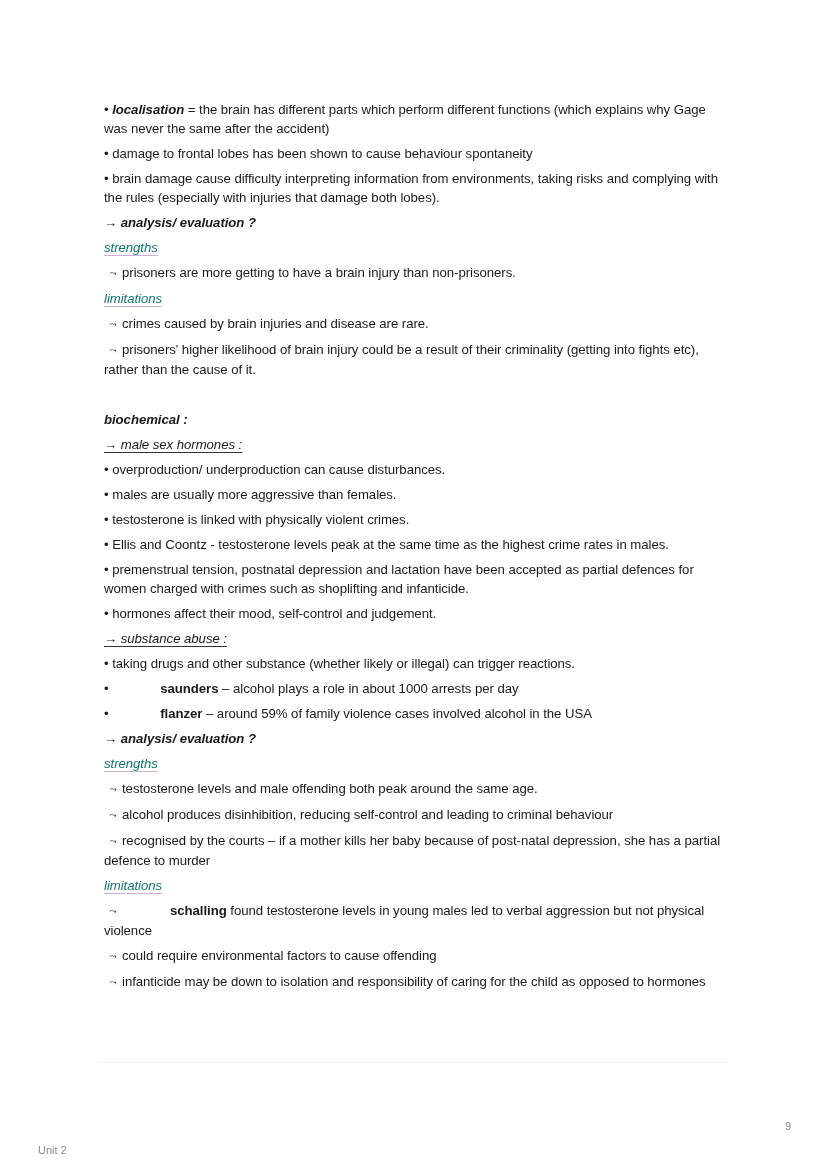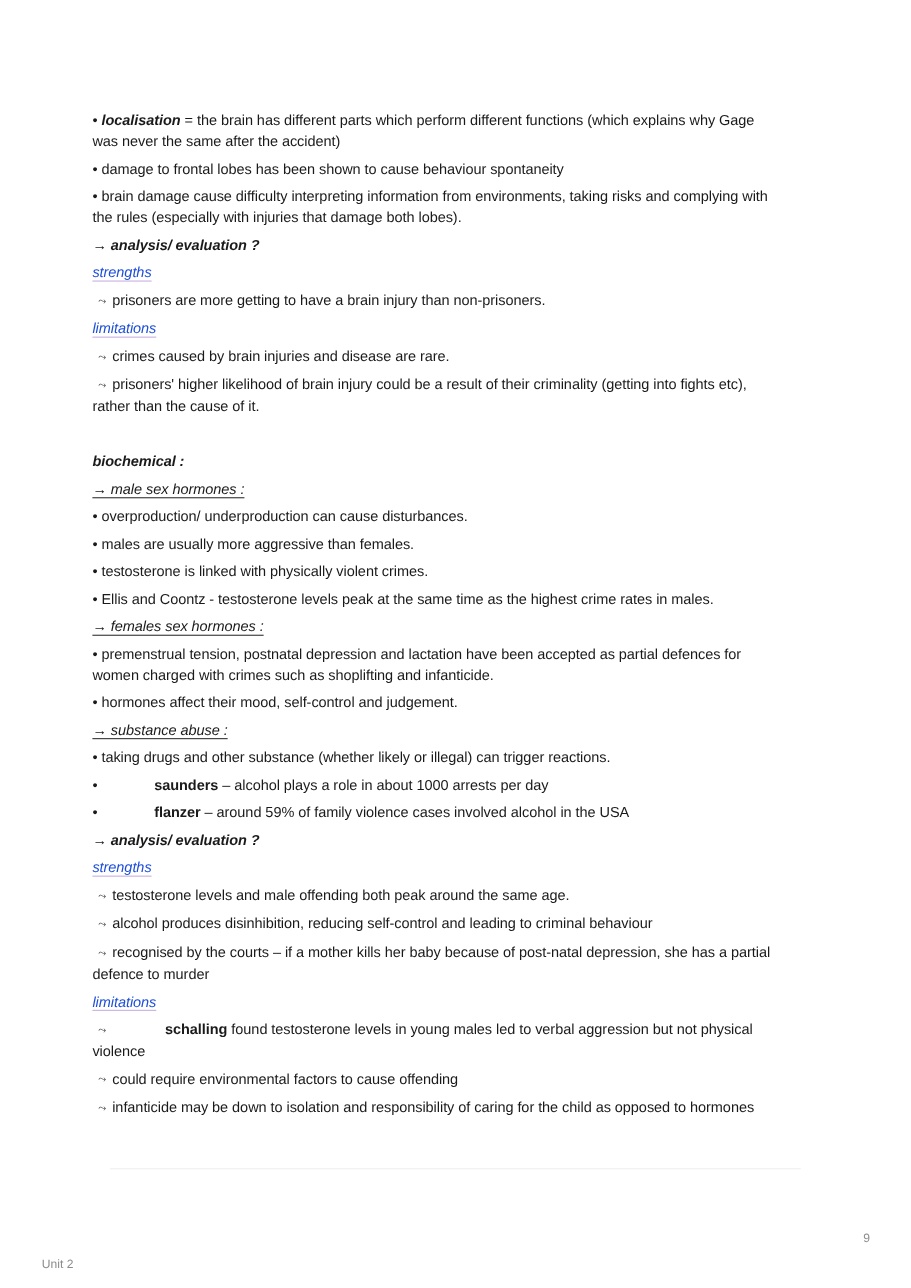--- a/index.html
+++ b/index.html
@@ -1,29 +1,29 @@
 <!DOCTYPE html>
 <html><head>
 <meta charset="utf-8">
 <style>
   html, body { margin: 0; padding: 0; background: #ffffff; }
   body {
     width: 828px; height: 1171px; position: relative; overflow: hidden;
     font-family: "Liberation Sans", "DejaVu Sans", sans-serif;
     color: #1a1a1a;
   }
-  .page { position: absolute; left: 84px; top: 100px; width: 628px; }
+  .page { position: absolute; left: 104px; top: 100px; width: 628px; }
   .line {
     font-size: 13.2px; line-height: 19px; margin: 0 0 6px 0;
     letter-spacing: -0.05px;
   }
   .b { font-weight: bold; margin-left: 48px; }
   .bi { font-weight: bold; font-style: italic; }
   .purple {
-    color: #1d4ed8; font-style: italic;
+    color: #0f766e; font-style: italic;
     text-decoration: underline; text-decoration-color: #c9b0e0;
     text-underline-offset: 3px; text-decoration-thickness: 1px;
   }
   .uhead {
     font-style: italic; text-decoration: underline;
     text-underline-offset: 3px; text-decoration-color: #333; margin-top: 20px;
   }
   .squig { font-size: 9px; display: inline-block; width: 18px; text-align: center; vertical-align: 1px; color: #333; }
   .gap { height: 25px; }
   .rule { position: absolute; left: 100px; top: 1062px; width: 628px; height: 1px; background: #efefef; }
@@ -47,21 +47,20 @@
 
   <div class="gap"></div>
 
   <p class="line bi">biochemical :</p>
   <p class="line"><span class="uhead">→ male sex hormones :</span></p>
   <p class="line"><span>•</span> <span>overproduction/ underproduction can cause disturbances.</span></p>
   <p class="line"><span>•</span> <span>males are usually more aggressive than females.</span></p>
   <p class="line"><span>•</span> <span>testosterone is linked with physically violent crimes.</span></p>
   <p class="line"><span>•</span> <span>Ellis and Coontz - testosterone levels peak at the same time as the highest crime rates in males.</span></p>
 
-  <p class="line"><span class="uhead">→ females sex hormones :</span></p>
   <p class="line"><span>•</span> <span>premenstrual tension, postnatal depression and lactation have been accepted as partial defences for women charged with crimes such as shoplifting and infanticide.</span></p>
   <p class="line"><span>•</span> <span>hormones affect their mood, self-control and judgement.</span></p>
 
   <p class="line"><span class="uhead">→ substance abuse :</span></p>
   <p class="line"><span>•</span> <span>taking drugs and other substance (whether likely or illegal) can trigger reactions.</span></p>
   <p class="line"><span>•</span> <span class="b">saunders</span><span> – alcohol plays a role in about 1000 arrests per day</span></p>
   <p class="line"><span>•</span> <span class="b">flanzer</span><span> – around 59% of family violence cases involved alcohol in the USA</span></p>
 
   <p class="line bi">→ analysis/ evaluation ?</p>
   <p class="line"><span class="purple">strengths</span></p>

